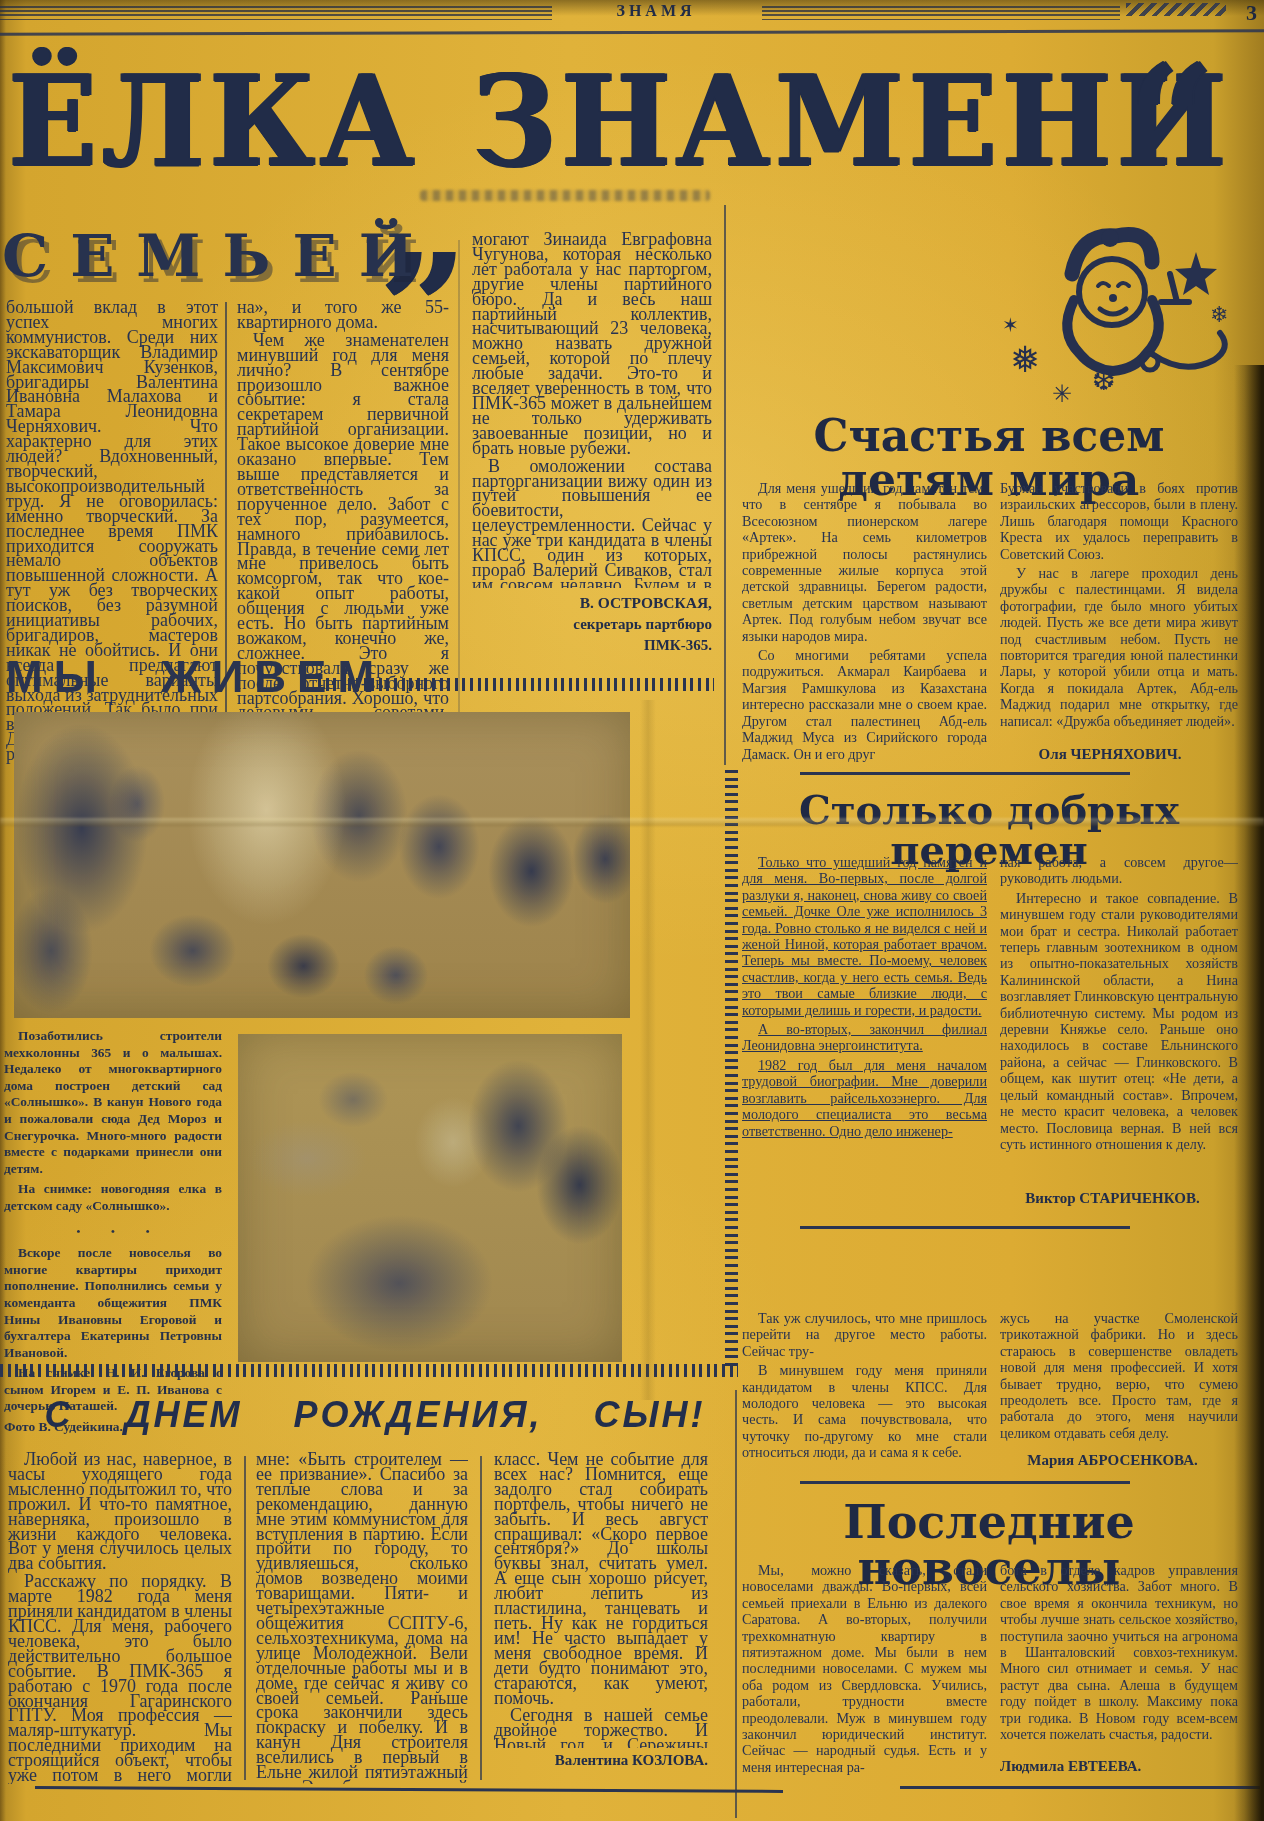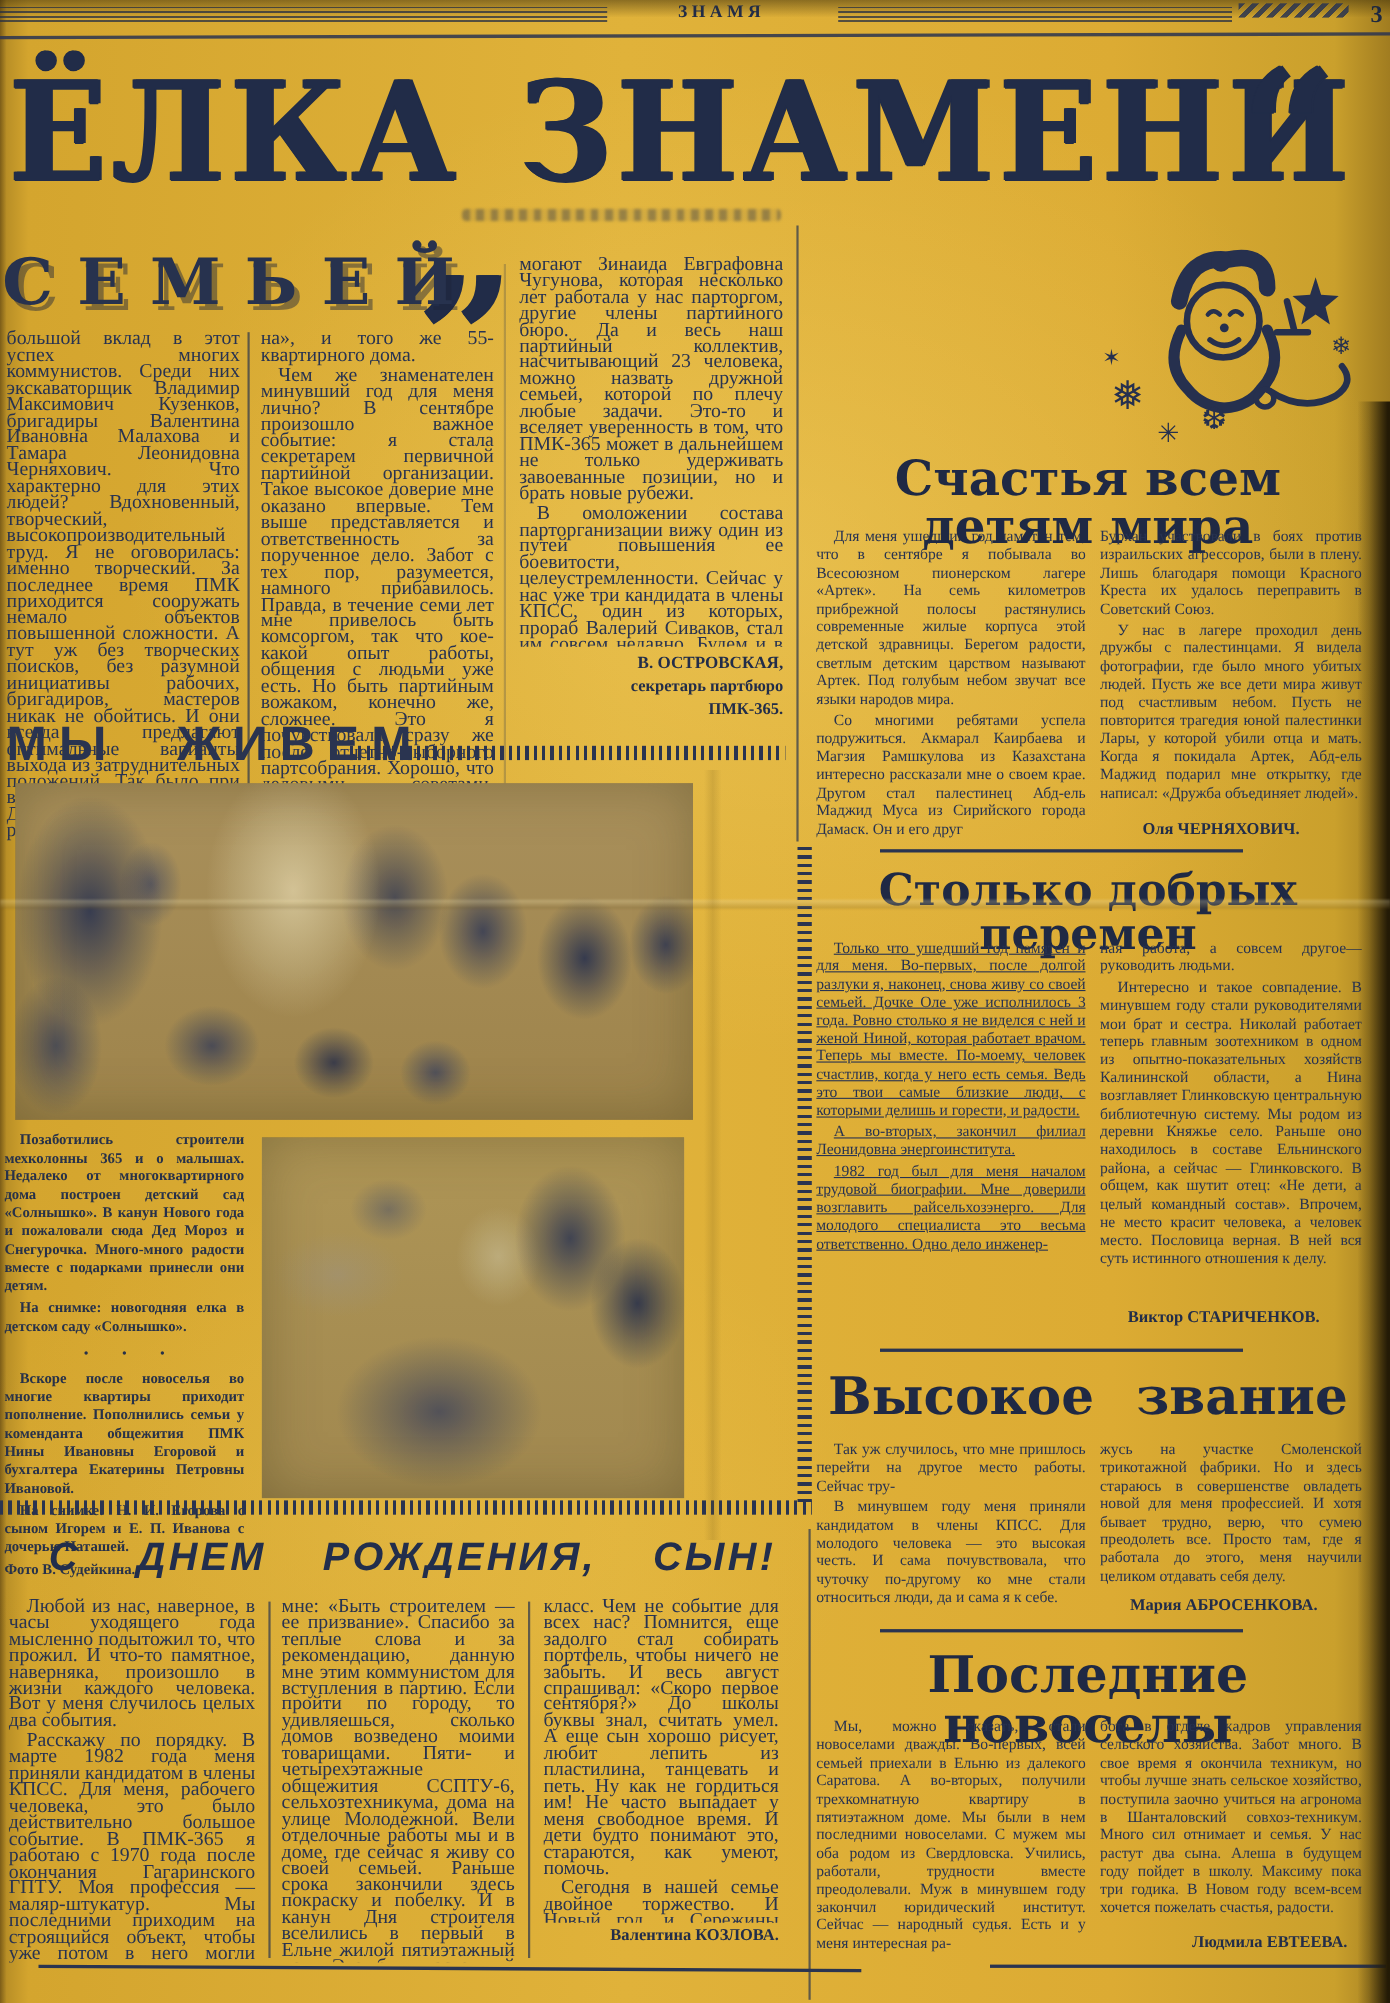--- a/index.html
+++ b/index.html
@@ -161,39 +161,38 @@
     <p>А во-вторых, закончил филиал Леонидовна энергоинститута.</p>
     <p>1982 год был для меня началом трудовой биографии. Мне доверили возглавить райсельхозэнерго. Для молодого специалиста это весьма ответственно. Одно дело инженер-</p>
   </div>
   <div class="abs col rcol" style="left:1000px;top:854px;width:238px;height:330px;">
     <p class="noind">ная работа, а совсем другое— руководить людьми.</p>
     <p>Интересно и такое совпадение. В минувшем году стали руководителями мои брат и сестра. Николай работает теперь главным зоотехником в одном из опытно-показательных хозяйств Калининской области, а Нина возглавляет Глинковскую центральную библиотечную систему. Мы родом из деревни Княжье село. Раньше оно находилось в составе Ельнинского района, а сейчас — Глинковского. В общем, как шутит отец: «Не дети, а целый командный состав». Впрочем, не место красит человека, а человек место. Пословица верная. В ней вся суть истинного отношения к делу.</p>
   </div>
   <div class="abs sig" style="left:1000px;top:1188px;width:225px;text-align:center;">Виктор СТАРИЧЕНКОВ.</div>
   <div class="abs hrule" style="left:800px;top:1226px;width:330px;height:3px;"></div>
 
-  <div class="abs rhead" style="left:742px;top:1246px;width:494px;font-size:47px;word-spacing:22px;">Высокое звание</div>
   <div class="abs col rcol" style="left:742px;top:1310px;width:245px;height:162px;">
     <p>Так уж случилось, что мне пришлось перейти на другое место работы. Сейчас тру-</p>
     <p>В минувшем году меня приняли кандидатом в члены КПСС. Для молодого человека — это высокая честь. И сама почувствовала, что чуточку по-другому ко мне стали относиться люди, да и сама я к себе.</p>
   </div>
   <div class="abs col rcol" style="left:1000px;top:1310px;width:238px;height:138px;">
     <p class="noind">жусь на участке Смоленской трикотажной фабрики. Но и здесь стараюсь в совершенстве овладеть новой для меня профессией. И хотя бывает трудно, верю, что сумею преодолеть все. Просто там, где я работала до этого, меня научили целиком отдавать себя делу.</p>
   </div>
   <div class="abs sig" style="left:1000px;top:1450px;width:225px;text-align:center;">Мария АБРОСЕНКОВА.</div>
   <div class="abs hrule" style="left:800px;top:1481px;width:330px;height:3px;"></div>
 
   <div class="abs rhead" style="left:742px;top:1499px;width:494px;font-size:46px;word-spacing:14px;">Последние новоселы</div>
   <div class="abs col rcol" style="left:742px;top:1562px;width:245px;height:226px;">
     <p>Мы, можно сказать, стали новоселами дважды. Во-первых, всей семьей приехали в Ельню из далекого Саратова. А во-вторых, получили трехкомнатную квартиру в пятиэтажном доме. Мы были в нем последними новоселами. С мужем мы оба родом из Свердловска. Учились, работали, трудности вместе преодолевали. Муж в минувшем году закончил юридический институт. Сейчас — народный судья. Есть и у меня интересная ра-</p>
   </div>
   <div class="abs col rcol" style="left:1000px;top:1562px;width:238px;height:196px;">
     <p class="noind">бота в отделе кадров управления сельского хозяйства. Забот много. В свое время я окончила техникум, но чтобы лучше знать сельское хозяйство, поступила заочно учиться на агронома в Шанталовский совхоз-техникум. Много сил отнимает и семья. У нас растут два сына. Алеша в будущем году пойдет в школу. Максиму пока три годика. В Новом году всем-всем хочется пожелать счастья, радости.</p>
   </div>
-  <div class="abs sig" style="left:1000px;top:1756px;width:225px;text-align:right;">Людмила ЕВТЕЕВА.</div>
+  <div class="abs sig" style="left:1000px;top:1756px;width:225px;text-align:left;">Людмила ЕВТЕЕВА.</div>
 
   <div class="abs welive" style="left:6px;top:652px;">МЫ ЖИВЕМ</div>
   <div class="abs hticks" style="left:318px;top:678px;width:396px;"></div>
   <div class="abs photo photo1" style="left:14px;top:712px;width:616px;height:306px;"></div>
   <div class="abs photo photo2" style="left:238px;top:1034px;width:384px;height:328px;"></div>
 
   <div class="abs caption" style="left:4px;top:1028px;width:218px;">
     <p>Позаботились строители мехколонны 365 и о малышах. Недалеко от многоквартирного дома построен детский сад «Солнышко». В канун Нового года и пожаловали сюда Дед Мороз и Снегурочка. Много-много радости вместе с подарками принесли они детям.</p>
     <p>На снимке: новогодняя елка в детском саду «Солнышко».</p>
     <div class="dots">• • •</div>

